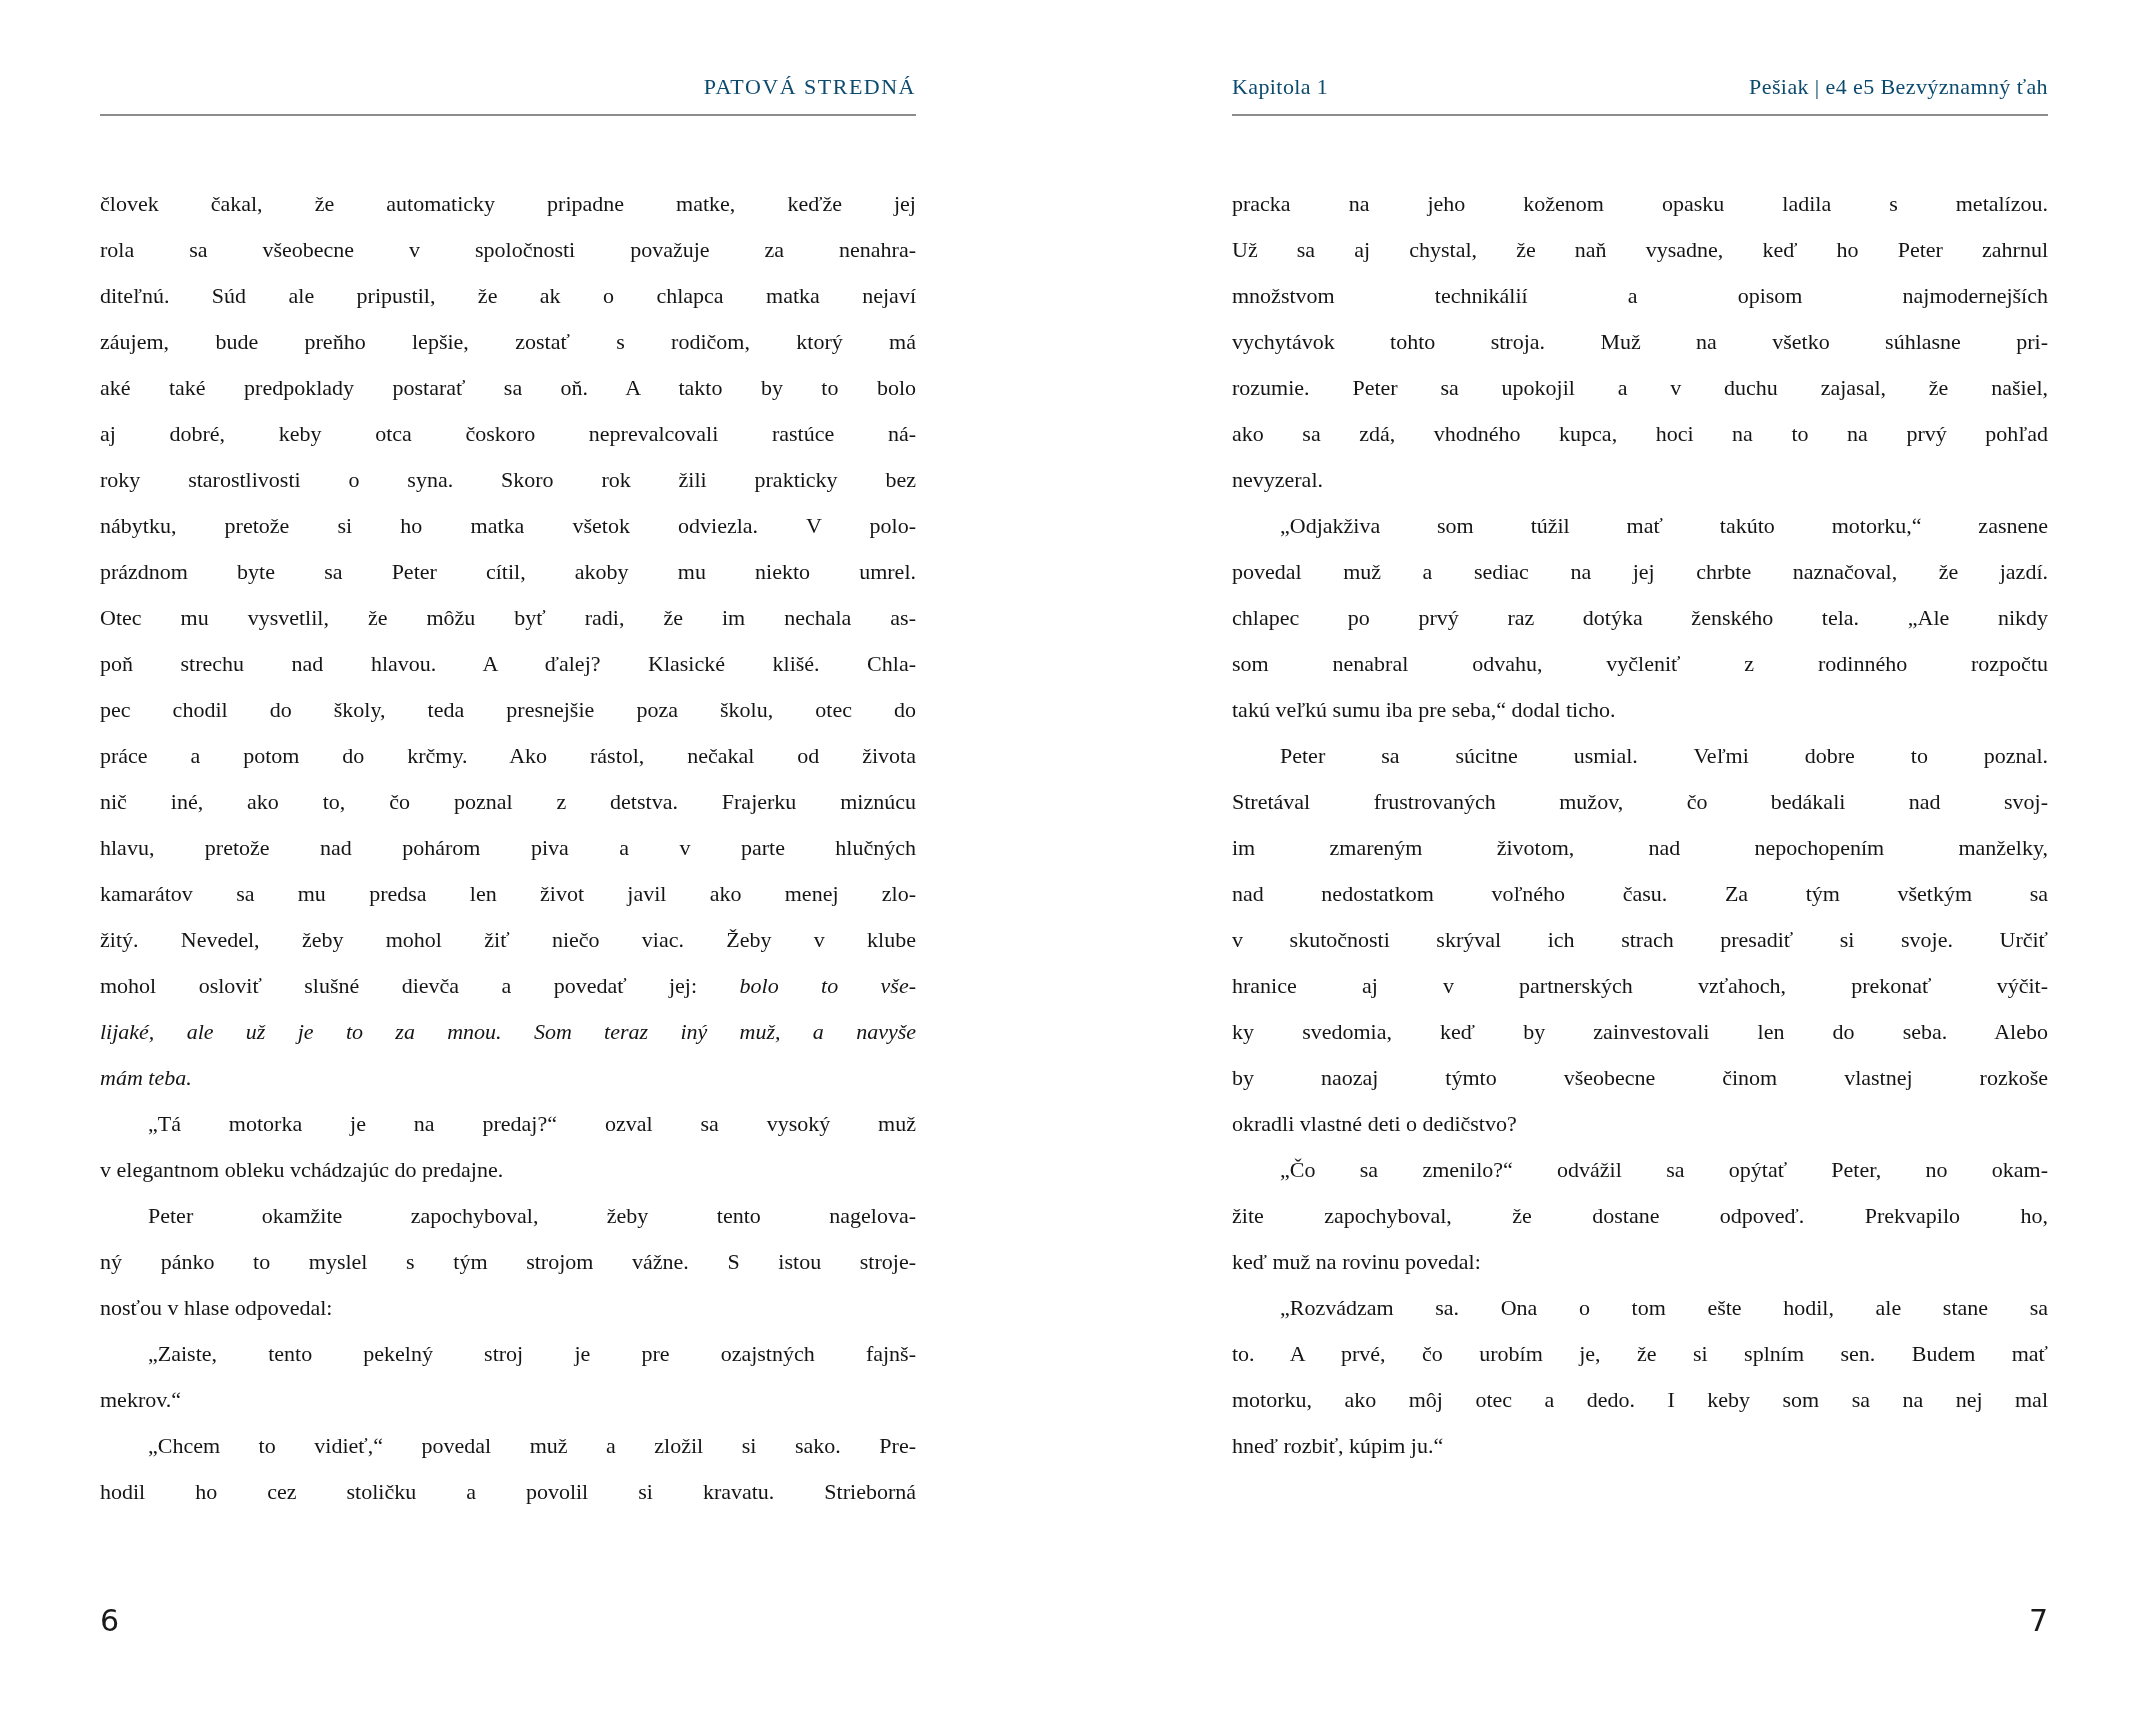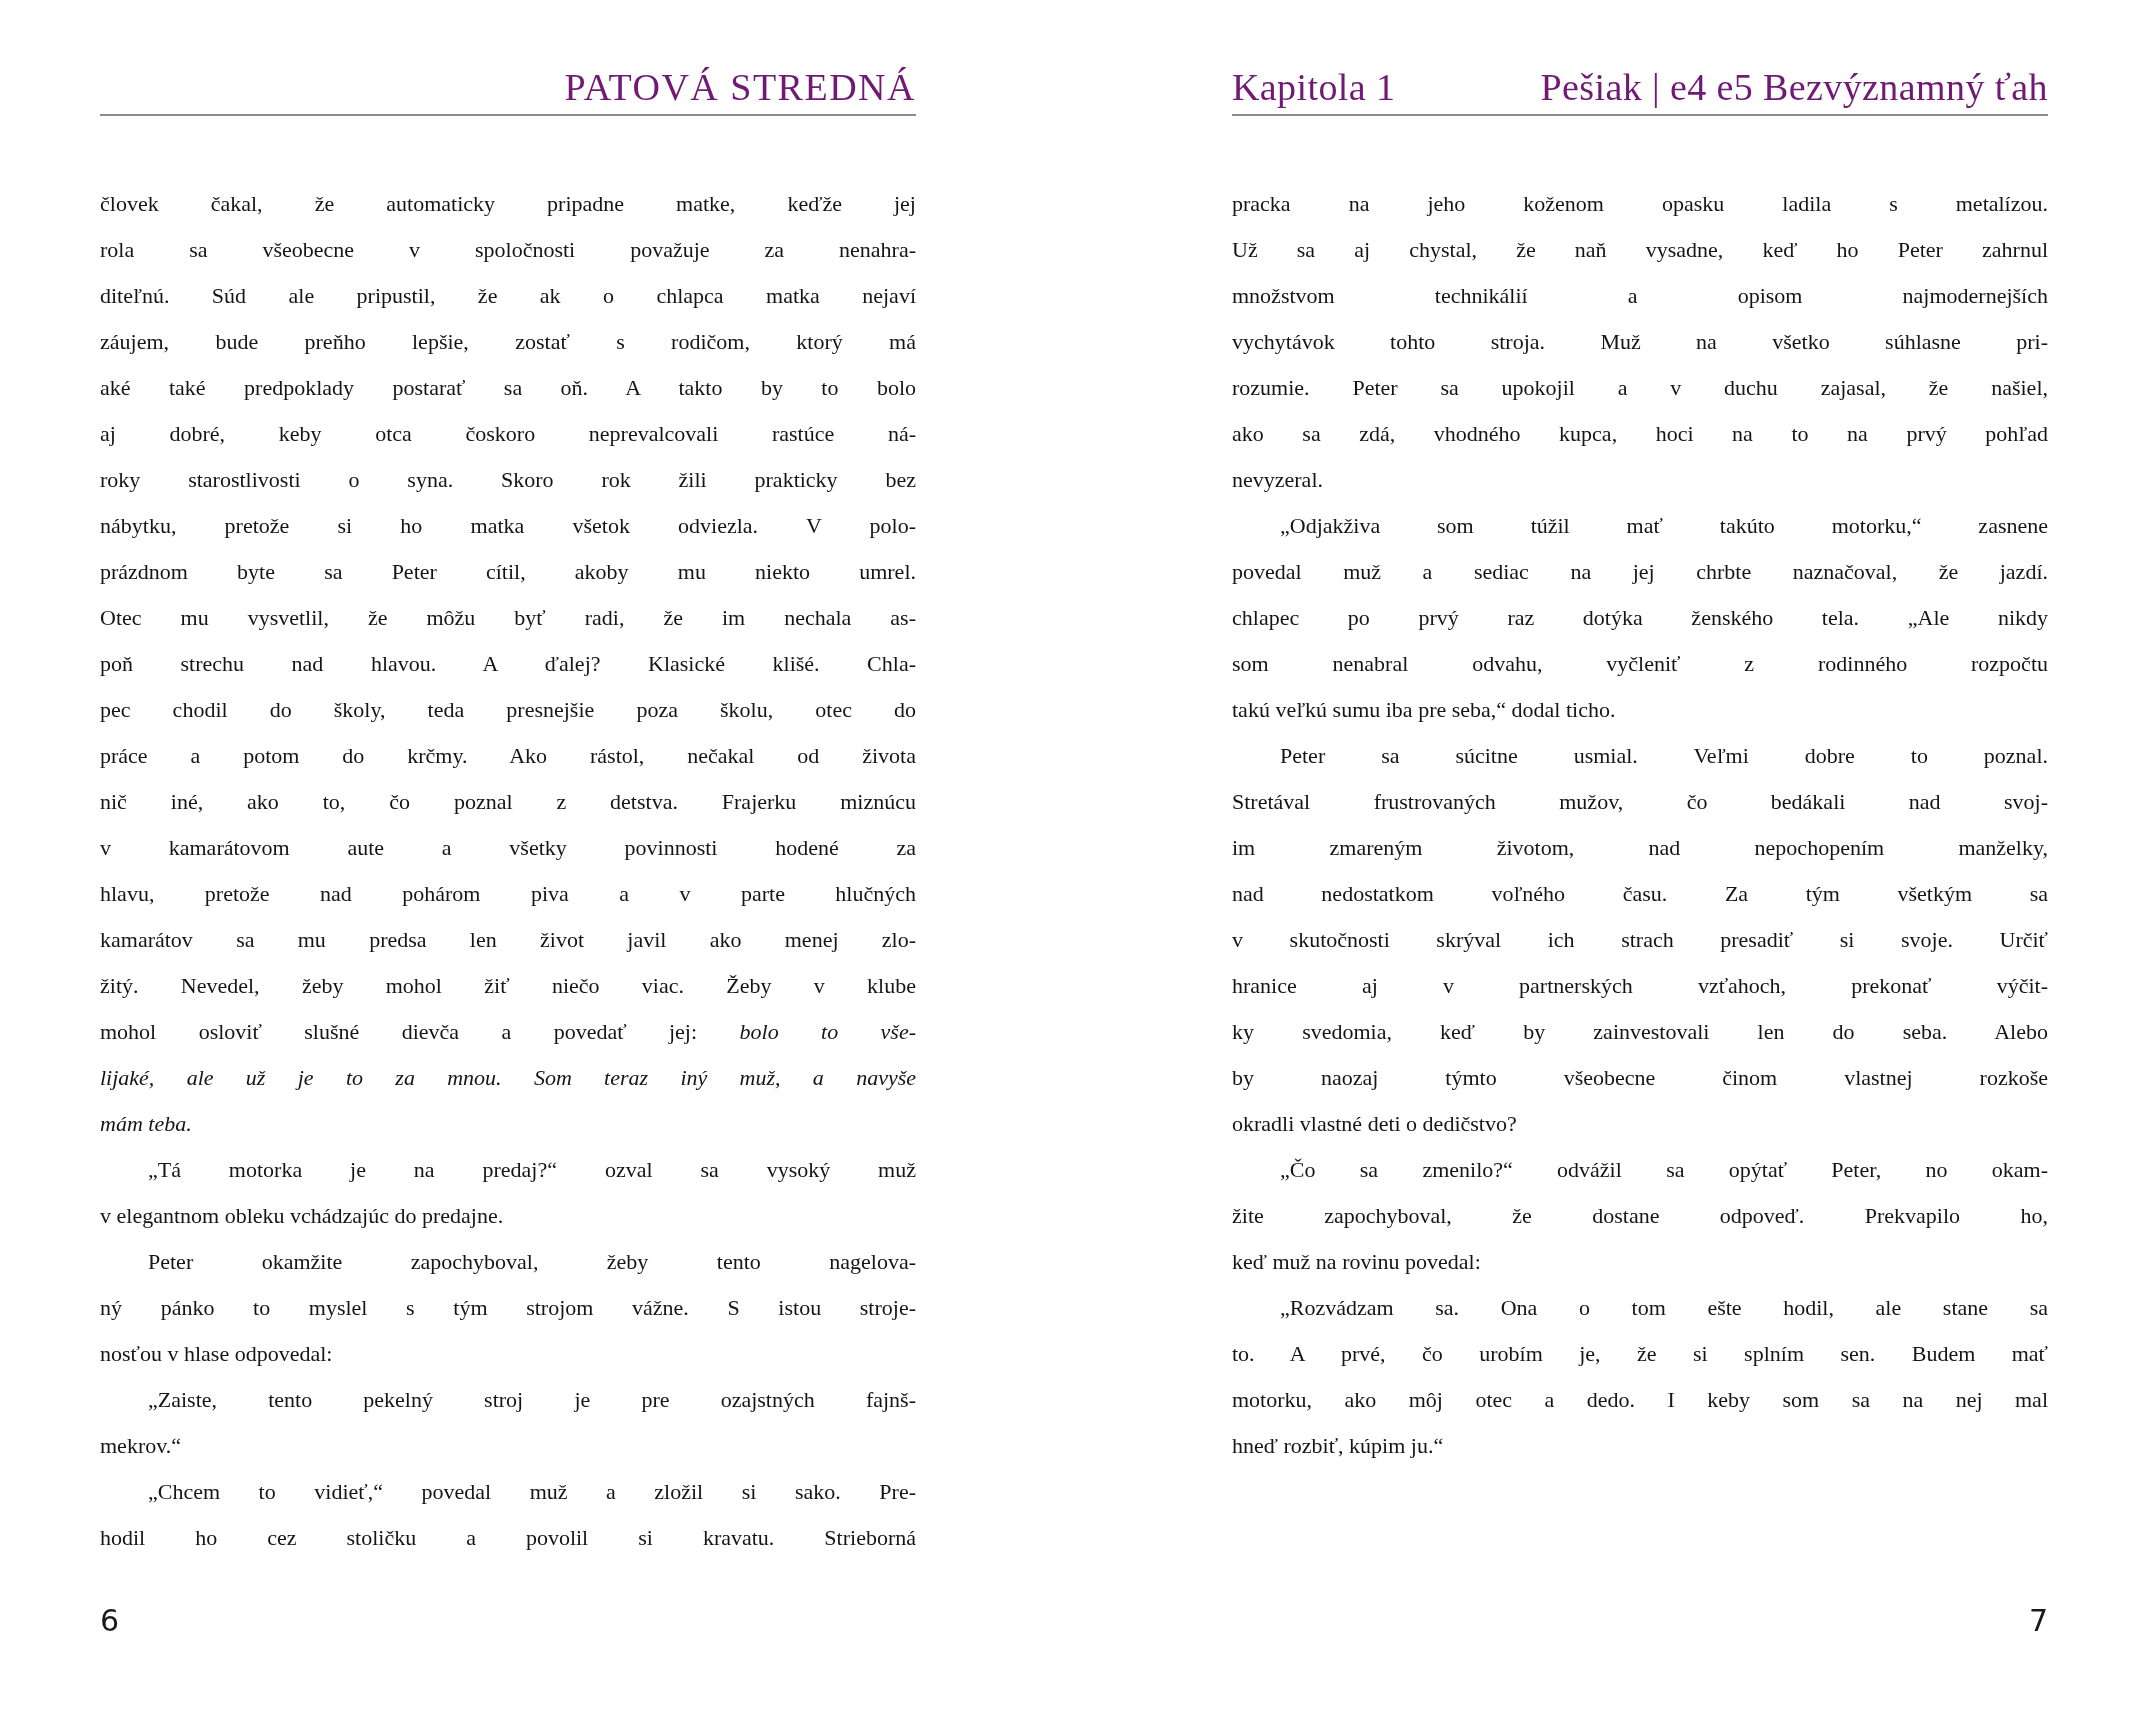--- a/index.html
+++ b/index.html
@@ -24,22 +24,22 @@
     height: 1720px;
   }
   .page-left  { left: 100px; }
   .page-right { left: 1232px; }
 
   .running-head {
     position: absolute;
     top: 71px;
     left: 0;
     right: 0;
-    color: #701a75;
-    font-size: 38px;
+    color: #0c4a6e;
+    font-size: 22px;
     line-height: 32px;
     white-space: nowrap;
   }
   .running-head.rh-left {
     text-align: right;
     letter-spacing: 1.5px;
   }
   .running-head.rh-right {
     display: flex;
     justify-content: space-between;
@@ -108,21 +108,20 @@
         <div class="line"><span>aké také predpoklady postarať sa oň. A takto by to bolo</span></div>
         <div class="line"><span>aj dobré, keby otca čoskoro neprevalcovali rastúce ná-</span></div>
         <div class="line"><span>roky starostlivosti o syna. Skoro rok žili prakticky bez</span></div>
         <div class="line"><span>nábytku, pretože si ho matka všetok odviezla. V polo-</span></div>
         <div class="line"><span>prázdnom byte sa Peter cítil, akoby mu niekto umrel.</span></div>
         <div class="line"><span>Otec mu vysvetlil, že môžu byť radi, že im nechala as-</span></div>
         <div class="line"><span>poň strechu nad hlavou. A ďalej? Klasické klišé. Chla-</span></div>
         <div class="line"><span>pec chodil do školy, teda presnejšie poza školu, otec do</span></div>
         <div class="line"><span>práce a potom do krčmy. Ako rástol, nečakal od života</span></div>
         <div class="line"><span>nič iné, ako to, čo poznal z detstva. Frajerku miznúcu</span></div>
-        <div class="line"><span>v kamarátovom aute a všetky povinnosti hodené za</span></div>
         <div class="line"><span>hlavu, pretože nad pohárom piva a v parte hlučných</span></div>
         <div class="line"><span>kamarátov sa mu predsa len život javil ako menej zlo-</span></div>
         <div class="line"><span>žitý. Nevedel, žeby mohol žiť niečo viac. Žeby v klube</span></div>
         <div class="line"><span>mohol osloviť slušné dievča a povedať jej: </span><span class="it">bolo to vše-</span></div>
         <div class="line"><span class="it">lijaké, ale už je to za mnou. Som teraz iný muž, a navyše</span></div>
         <div class="line end"><span class="it">mám teba.</span></div>
         <div class="line indent"><span>„Tá motorka je na predaj?“ ozval sa vysoký muž</span></div>
         <div class="line end"><span>v elegantnom obleku vchádzajúc do predajne.</span></div>
         <div class="line indent"><span>Peter okamžite zapochyboval, žeby tento nagelova-</span></div>
         <div class="line"><span>ný pánko to myslel s tým strojom vážne. S istou stroje-</span></div>

